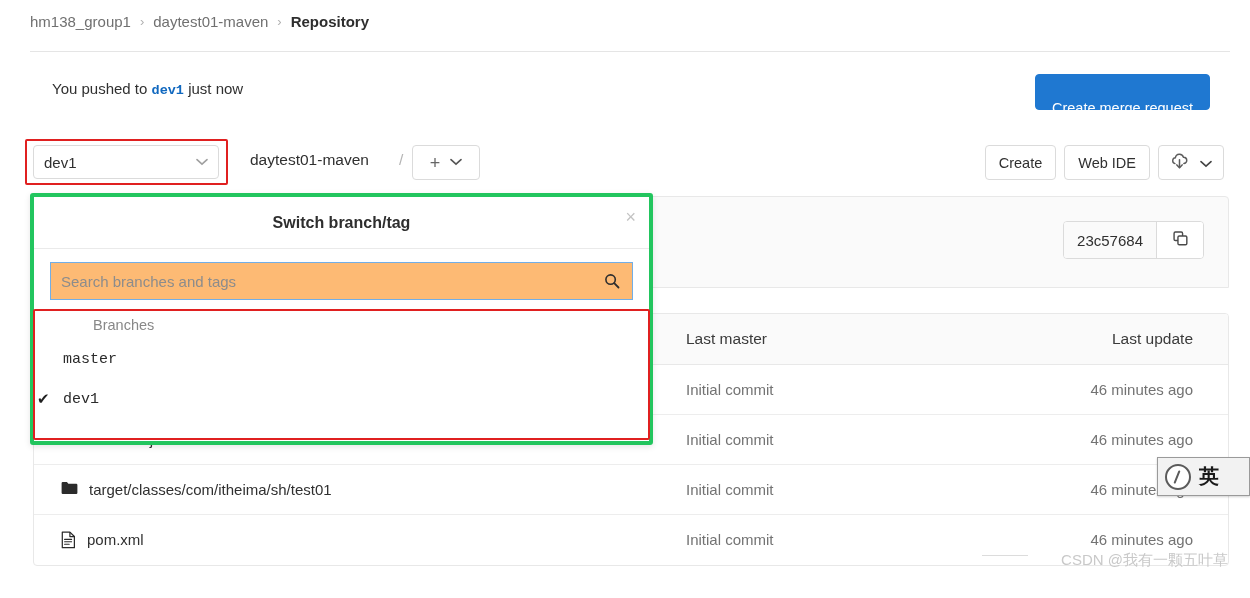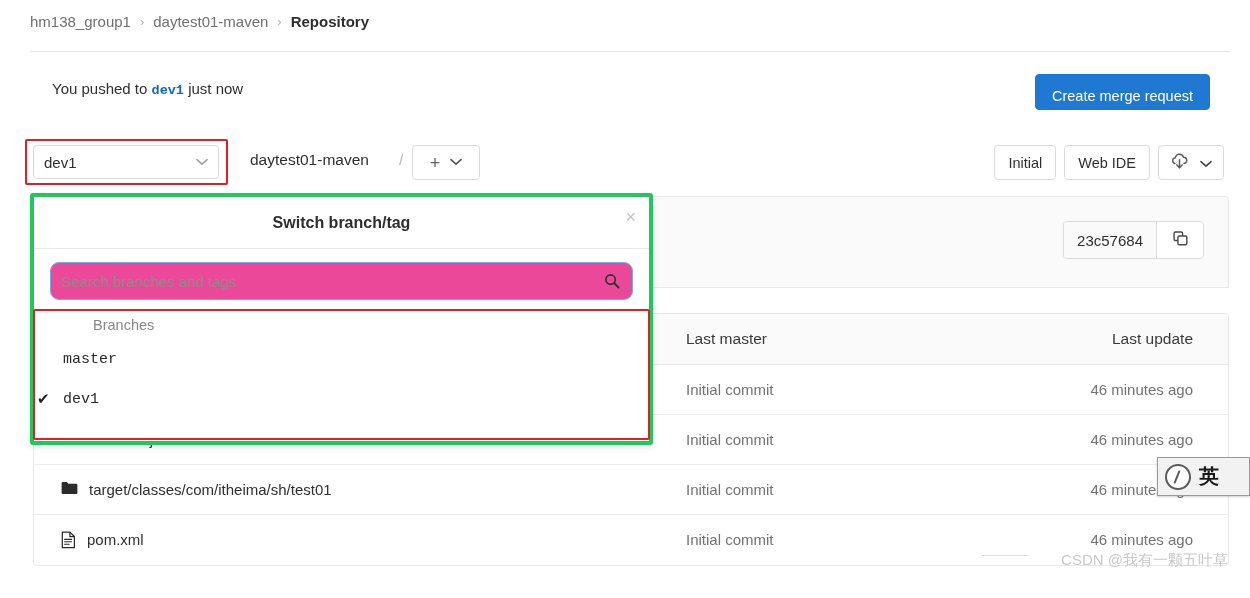--- a/index.html
+++ b/index.html
@@ -31,21 +31,21 @@
   .push-notice {
     position: absolute; left: 52px; top: 80px;
     font-size: 15px; color: #303030; white-space: nowrap;
   }
   .push-notice .branch-link {
     color: #1068bf; font-weight: bold;
     font-family: "Liberation Mono", monospace; font-size: 13.5px;
   }
   .btn-mr {
     position: absolute; right: 40px; top: 74px;
-    height: 36px; padding: 4px 16px;
+    height: 36px; padding: 16px 16px;
     background: #1f78d1; border: 1px solid #1f78d1; border-radius: 4px;
     color: #fff; font-size: 14.5px; line-height: 34px;
     white-space: nowrap; cursor: pointer;
   }
 
   
   .branch-select {
     position: absolute; left: 33px; top: 145px;
     width: 186px; height: 34px;
     border: 1px solid #dbdbdb; border-radius: 4px; background: #fff;
@@ -145,21 +145,21 @@
     display: flex; align-items: center; justify-content: center; position: relative;
   }
   .dd-title { font-size: 16px; font-weight: bold; color: #2e2e2e; }
   .dd-close {
     position: absolute; right: 13px; top: 11px;
     font-size: 18px; color: #c3c3c3; cursor: pointer; line-height: 1;
   }
   .dd-search-wrap { padding: 13px 16px 0 16px; }
   .dd-search {
     position: relative; height: 38px;
-    border: 1px solid #72aee6; border-radius: 9px; background: #ec4899;
+    border: 1px solid #72aee6; border-radius: 0; background: #fdba74;
     display: flex; align-items: center;
   }
   .dd-search input {
     border: 0; outline: none; background: transparent;
     font-size: 15px; color: #303030;
     padding: 0 36px 0 10px; width: 100%; height: 100%;
     font-family: "Liberation Sans", sans-serif;
   }
   .dd-search input::placeholder { color: #8c8c8c; }
   .dd-search .s-ico { position: absolute; right: 12px; top: 10px; }
@@ -250,21 +250,21 @@
     <span class="plus">+</span>
     <span class="chev">
       <svg width="12" height="8" viewBox="0 0 12 8">
           <path d="M1 1.6 L6 6.2 L11 1.6" stroke="#555" stroke-width="1.6" fill="none" stroke-linecap="round"></path>
         </svg>
     </span>
   </div>
 
   <div class="tb-right">
     <div class="tb-btn">
-      <span>Initial</span>
+      <span>Create</span>
     </div>
     <div class="tb-btn">
       <span>Web IDE</span>
     </div>
     <div class="tb-btn icon-only">
       <span>
         <svg width="19" height="17" viewBox="0 0 20 18">
           <path d="M5.2 11.2 A3.1 3.1 0 0 1 5.6 5.1 A4.4 4.4 0 0 1 14.2 4.6 A3.3 3.3 0 0 1 14.6 11.2" stroke="#5c5c5c" stroke-width="1.5" fill="none" stroke-linecap="round"></path>
           <path d="M10 7.2 L10 15.4" stroke="#5c5c5c" stroke-width="1.6" stroke-linecap="round"></path>
           <path d="M7.2 12.6 L10 15.6 L12.8 12.6" stroke="#5c5c5c" stroke-width="1.6" fill="none" stroke-linecap="round" stroke-linejoin="round"></path>

